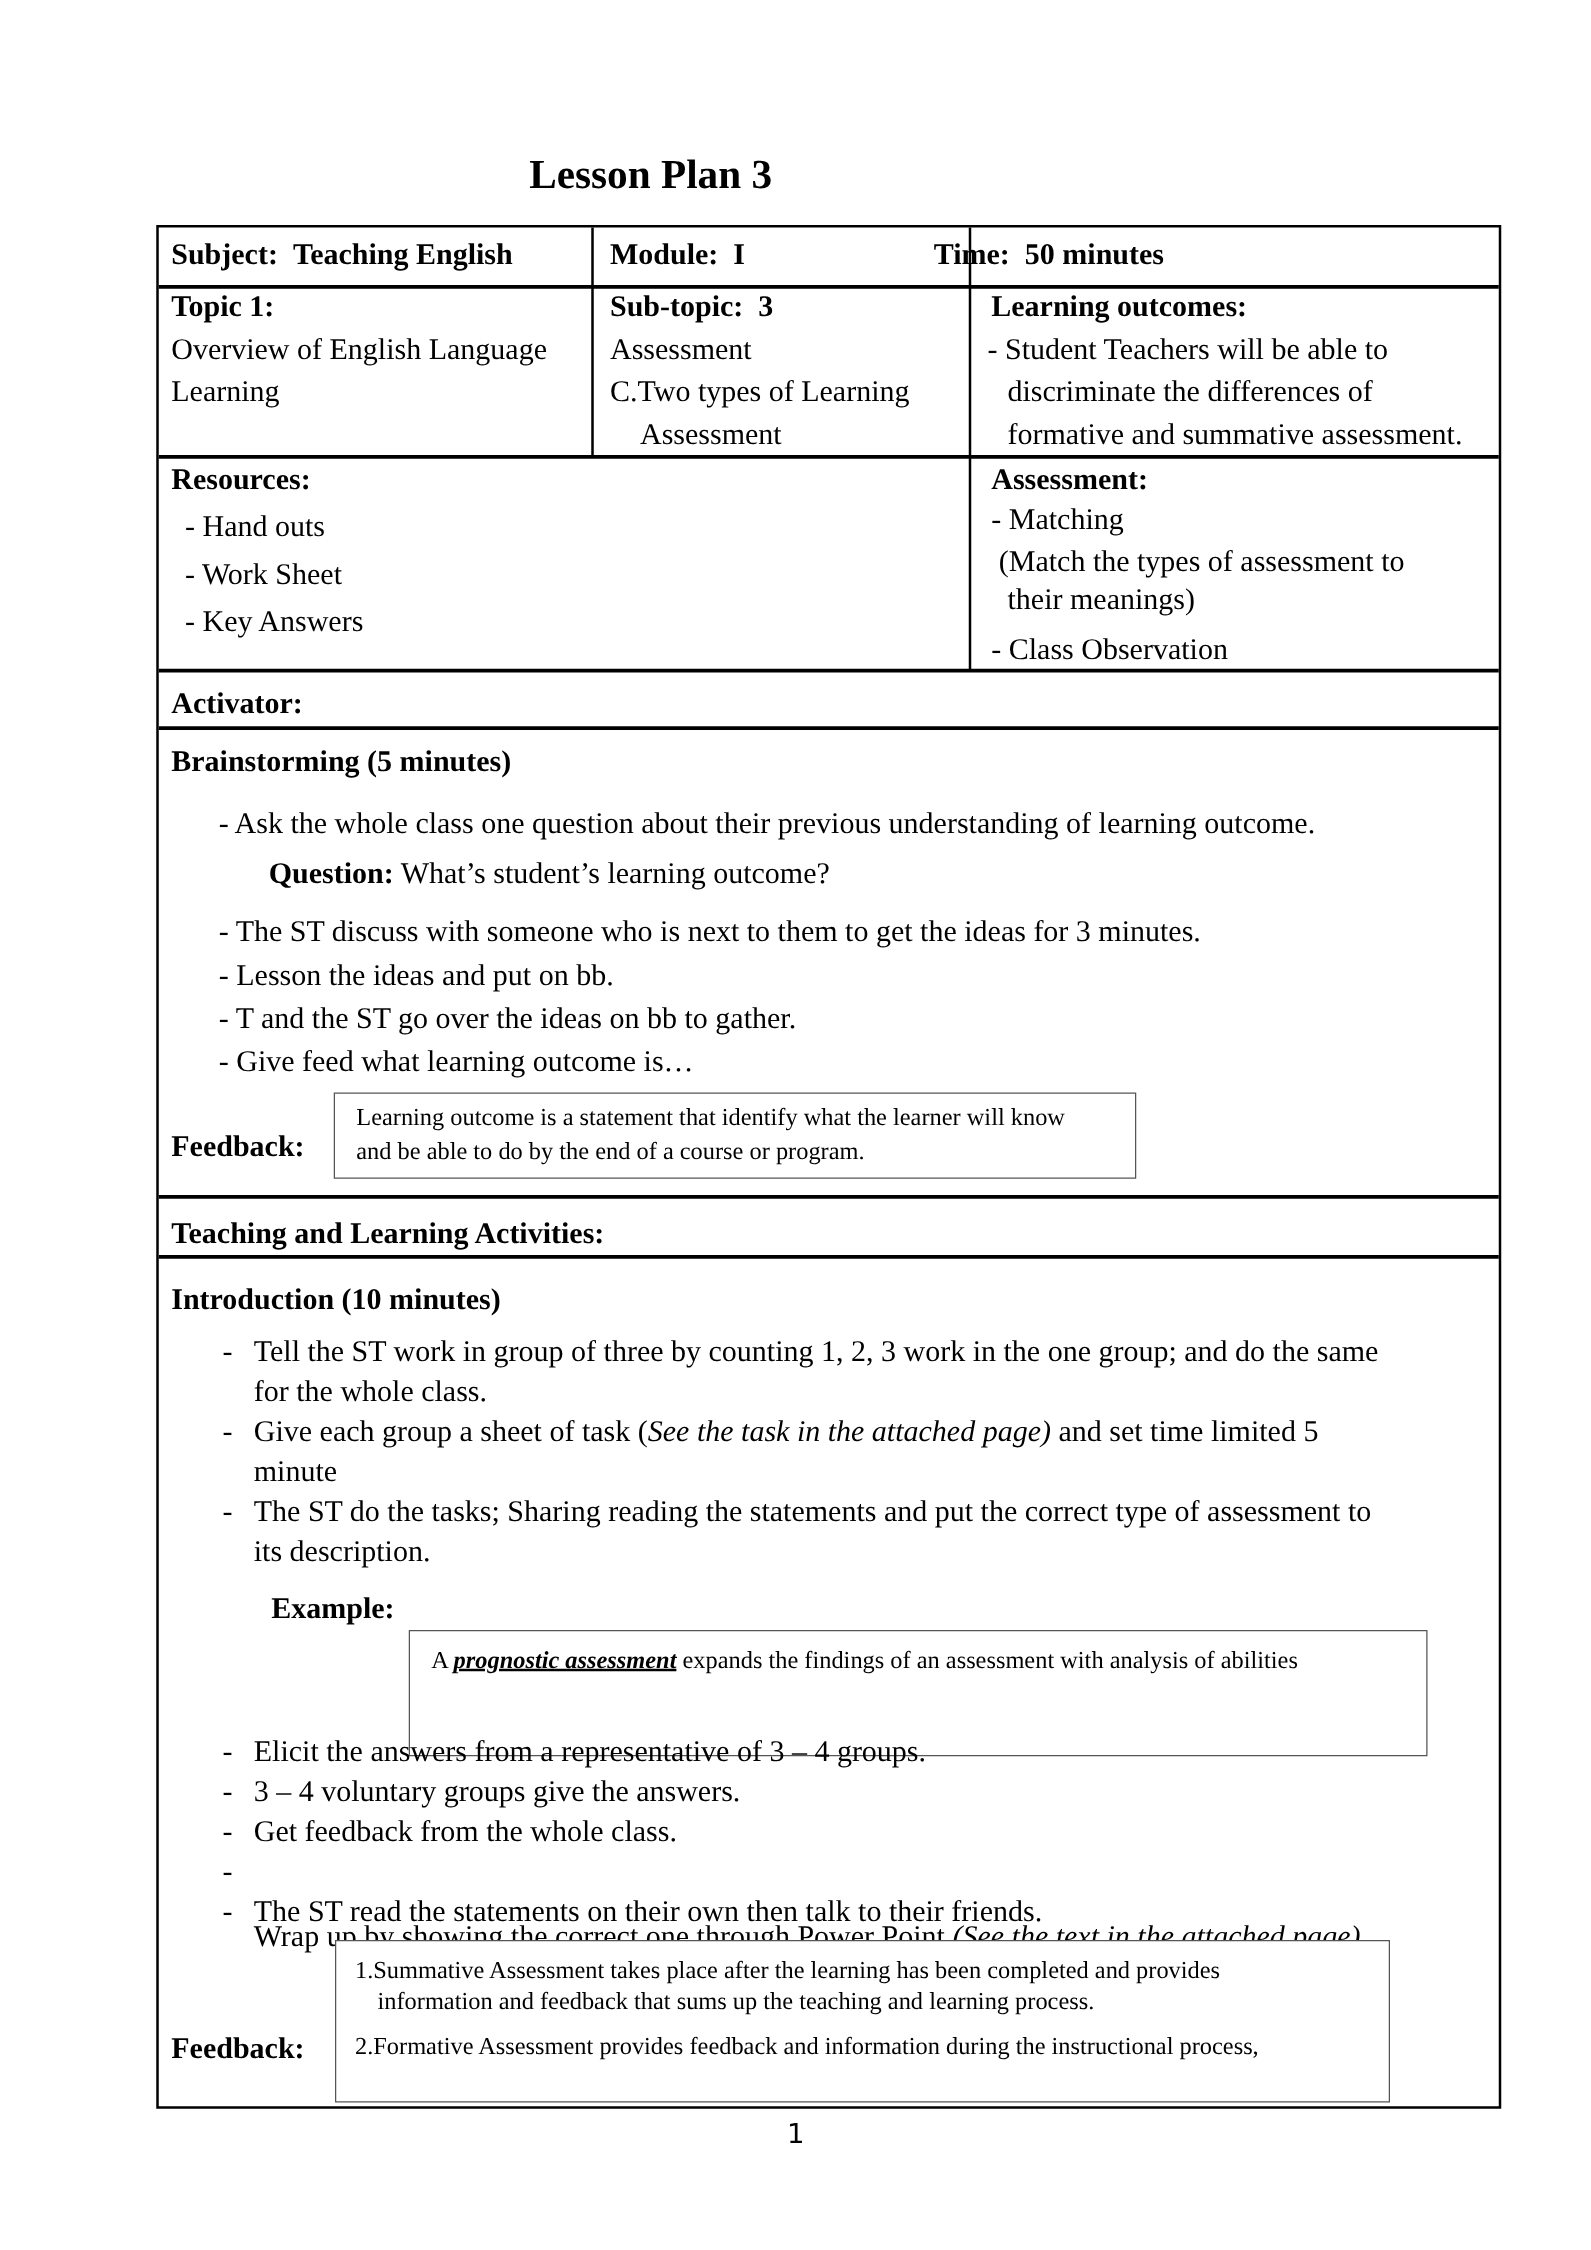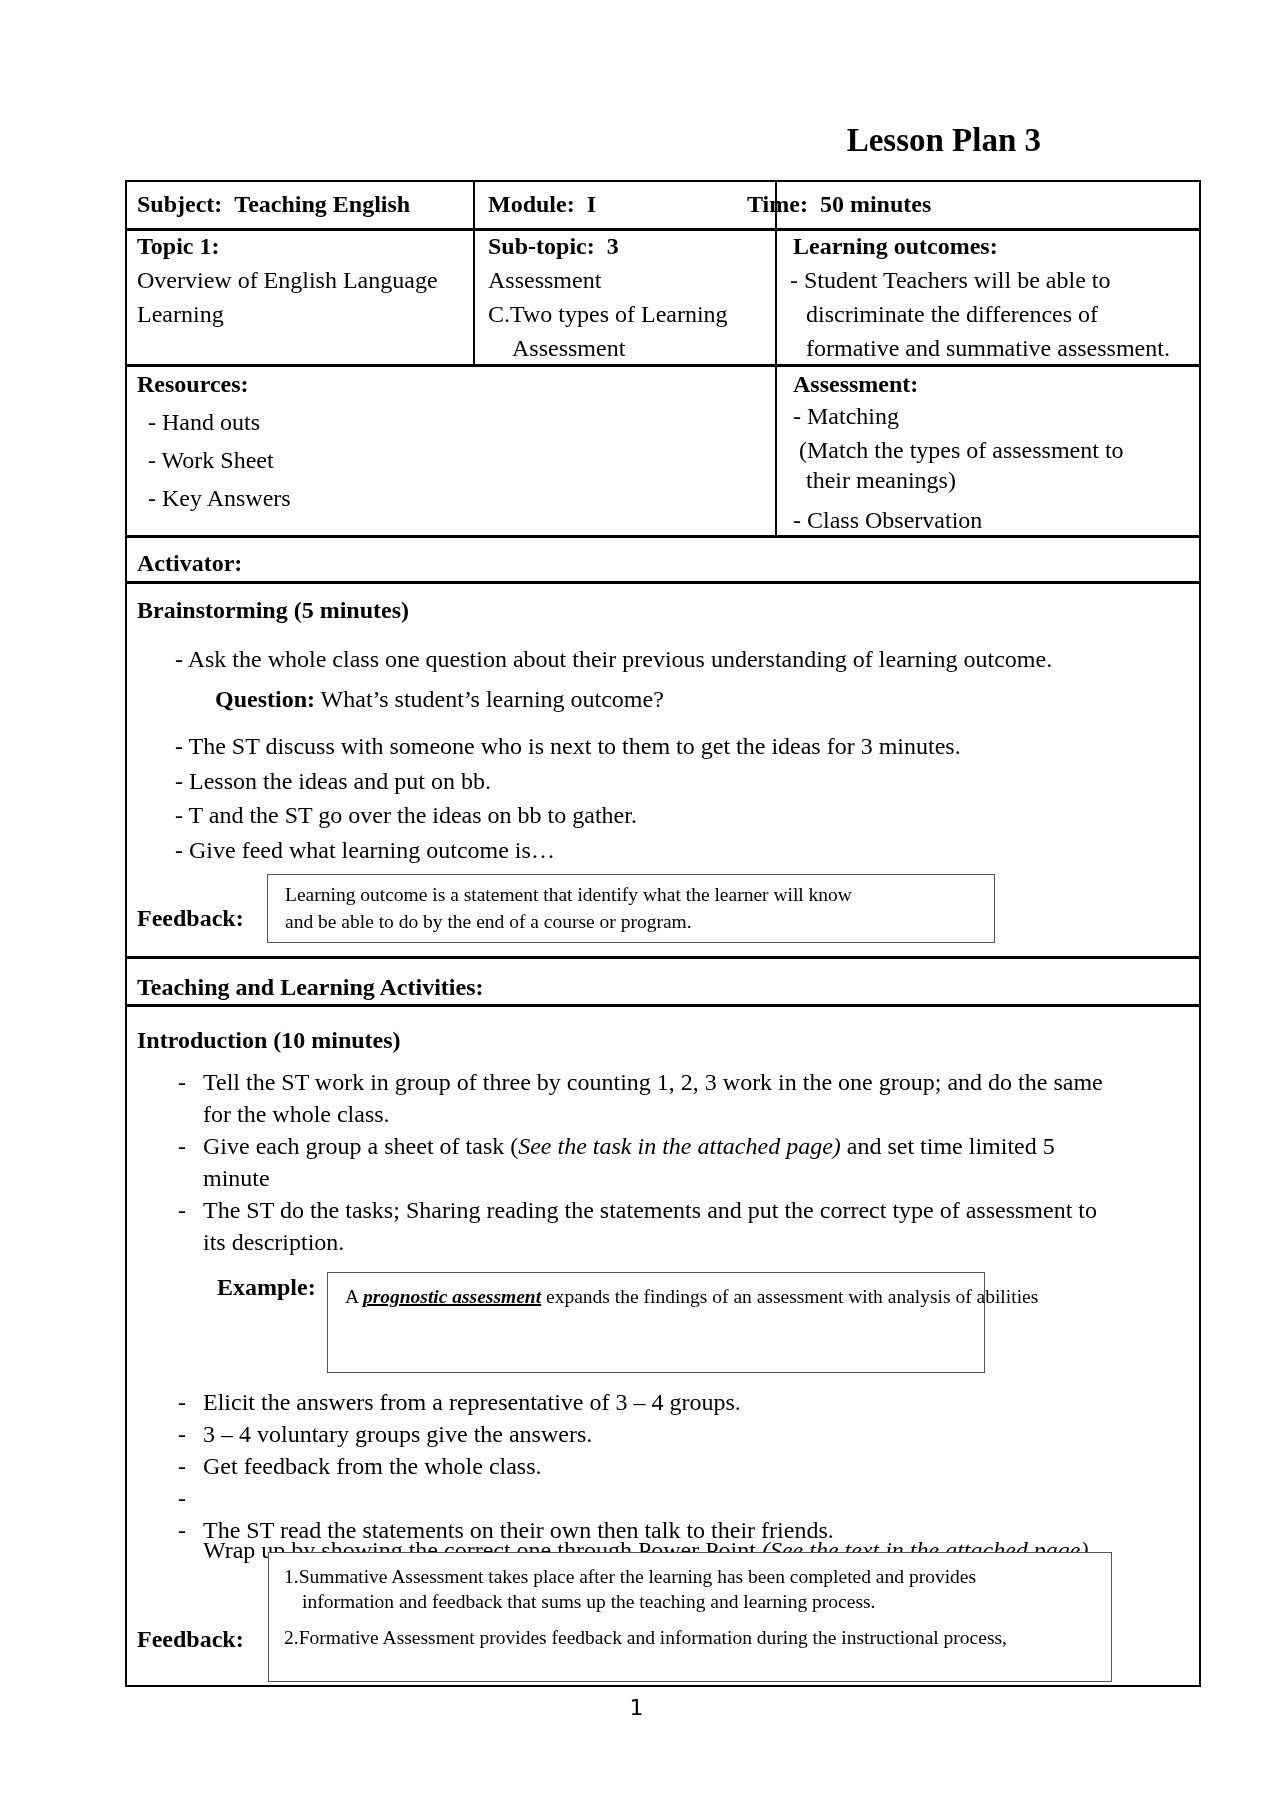--- a/index.html
+++ b/index.html
@@ -1,18 +1,18 @@
 <!DOCTYPE html>
 <html><head>
 <meta charset="utf-8">
 <style>
   html, body { margin:0; padding:0; background:#ffffff; }
   body { width:1273px; height:1800px; position:relative; font-family:"Liberation Serif", serif; color:#000; overflow:hidden; }
   .abs { position:absolute; }
-  .title { left:0; width:1041px; top:122px; text-align:right; font-size:33px; font-weight:bold; }
+  .title { left:0; width:1041px; top:122px; text-align:center; font-size:33px; font-weight:bold; }
   .tbl { left:125px; top:180px; width:1076px; height:1507px; border:2.5px solid #000; box-sizing:border-box; }
   .hline { position:absolute; height:2.5px; background:#000; }
   .vline { position:absolute; width:2px; background:#000; }
   .t { position:absolute; font-size:24px; line-height:34px; white-space:nowrap; }
   .b { font-weight:bold; }
   .i { font-style:italic; }
   .box { position:absolute; border:1.5px solid #555; box-sizing:border-box; background:#fff; }
   .small { font-size:19.5px; line-height:27px; }
   .pg { position:absolute; left:0; width:1273px; top:1695px; text-align:center; font-size:22px; font-family:"DejaVu Sans", sans-serif; }
   .ul { text-decoration:underline; text-decoration-thickness:2px; }
@@ -78,21 +78,21 @@
 <div class="t" style="left:175px;top:642px">- Ask the whole class one question about their previous understanding of learning outcome.</div>
 <div class="t" style="left:215px;top:682px">
   <span class="b">Question:</span> <span>What’s student’s learning outcome?</span>
 </div>
 <div class="t" style="left:175px;top:729px">- The ST discuss with someone who is next to them to get the ideas for 3 minutes.</div>
 <div class="t" style="left:175px;top:764px">- Lesson the ideas and put on bb.</div>
 <div class="t" style="left:175px;top:798px">- T and the ST go over the ideas on bb to gather.</div>
 <div class="t" style="left:175px;top:833px">- Give feed what learning outcome is…</div>
 
 <div class="t b" style="left:137px;top:901px">Feedback:</div>
-<div class="box" style="left:267px;top:874px;width:728px;height:69px">
+<div class="box" style="left:267px;top:874px;width:642px;height:69px">
   <div class="t small" style="left:17px;top:6px">Learning outcome is a statement that identify what the learner will know</div>
   <div class="t small" style="left:17px;top:33px">and be able to do by the end of a course or program.</div>
 </div>
 
 <div class="t b" style="left:137px;top:970px">Teaching and Learning Activities:</div>
 
 <div class="t b" style="left:137px;top:1023px">Introduction (10 minutes)</div>
 
 <div class="t" style="left:178px;top:1065px">-</div>
 <div class="t" style="left:203px;top:1065px">Tell the ST work in group of three by counting 1, 2, 3 work in the one group; and do the same</div>
@@ -102,21 +102,21 @@
 <div class="t" style="left:203px;top:1129px">
   <span>Give each group a sheet of task (</span><span class="i">See the task in the attached page)</span><span> and set time limited 5</span>
 </div>
 <div class="t" style="left:203px;top:1161px">minute</div>
 
 <div class="t" style="left:178px;top:1193px">-</div>
 <div class="t" style="left:203px;top:1193px">The ST do the tasks; Sharing reading the statements and put the correct type of assessment to</div>
 <div class="t" style="left:203px;top:1225px">its description.</div>
 
 <div class="t b" style="left:217px;top:1270px">Example:</div>
-<div class="box" style="left:327px;top:1272px;width:658px;height:101px">
+<div class="box" style="left:327px;top:1304px;width:815px;height:101px">
   <div class="t small" style="left:17px;top:10px">
     <span>A </span><span class="b i ul">prognostic assessment</span><span> expands the findings of an assessment with analysis of abilities</span>
   </div>
 </div>
 
 <div class="t" style="left:178px;top:1385px">-</div>
 <div class="t" style="left:203px;top:1385px">Elicit the answers from a representative of  3 – 4 groups.</div>
 <div class="t" style="left:178px;top:1417px">-</div>
 <div class="t" style="left:203px;top:1417px">3 – 4 voluntary groups give the answers.</div>
 <div class="t" style="left:178px;top:1449px">-</div>

